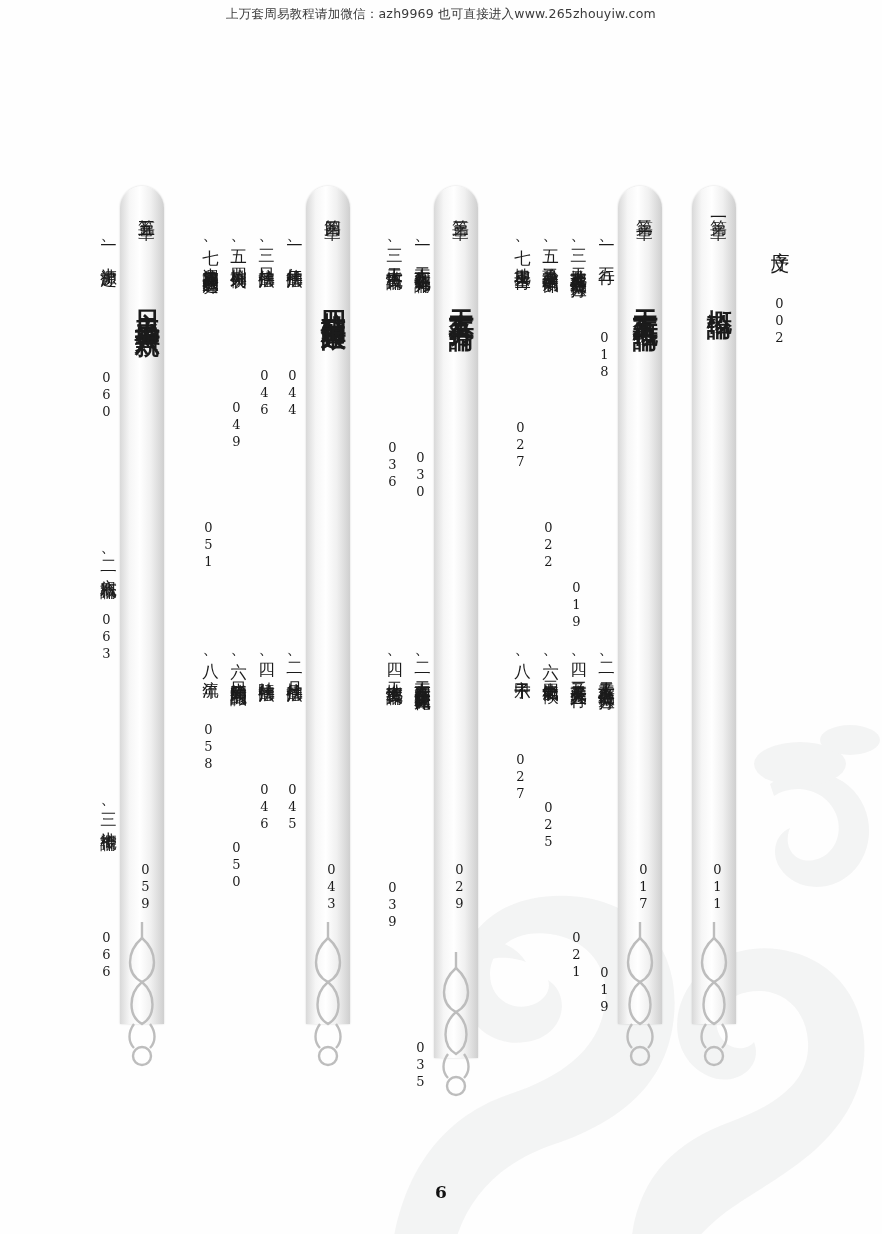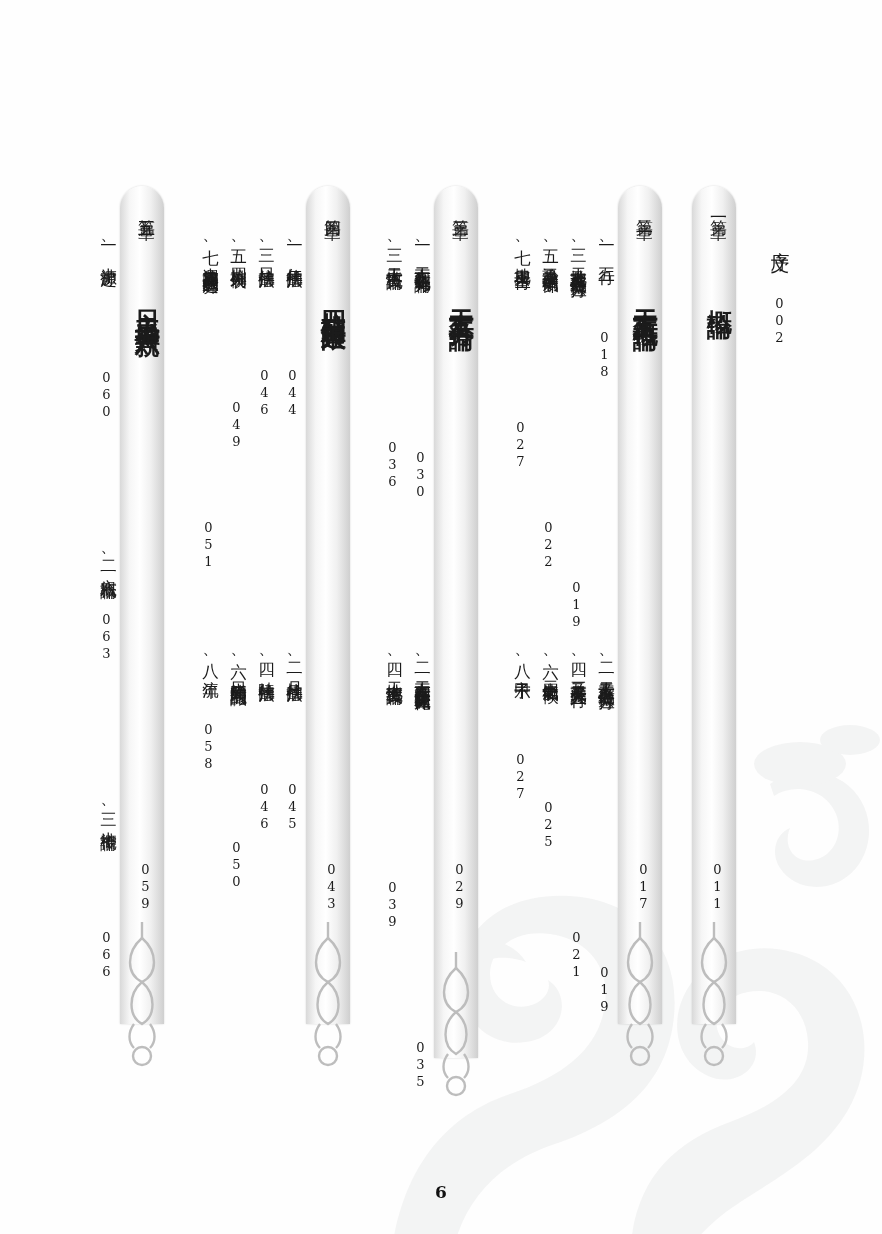--- a/index.html
+++ b/index.html
@@ -120,20 +120,21 @@
     <g fill="#e9eaea" opacity="0.9">
       <path d="M60,620 C70,520 120,470 180,450 C240,430 270,400 275,360 C280,320 255,295 220,290 C185,285 160,305 160,330 C160,352 178,366 198,362 C213,359 222,347 218,336 C240,350 236,386 205,396 C165,408 130,380 130,336 C130,280 180,248 240,252 C315,257 350,310 344,372 C338,440 290,478 225,500 C165,520 130,560 120,620 Z"></path>
       <path d="M300,620 C300,540 340,500 400,478 C455,458 480,432 478,398 C476,362 448,342 418,348 C392,353 380,374 390,392 C398,406 416,408 424,398 C434,424 404,444 378,432 C346,418 338,376 358,344 C384,302 445,292 490,320 C536,349 548,414 518,466 C486,522 420,546 386,576 C366,594 356,606 352,620 Z"></path>
       <path d="M440,140 C470,120 510,126 528,152 C548,180 540,220 512,236 C490,249 462,243 450,224 C440,208 446,190 460,184 C452,204 466,220 484,216 C504,212 514,190 506,170 C496,146 466,138 444,152 Z"></path>
       <ellipse cx="470" cy="120" rx="46" ry="22"></ellipse>
       <ellipse cx="520" cy="96" rx="30" ry="15"></ellipse>
       <path d="M120,300 C150,288 182,296 196,318 C180,312 160,312 148,320 C136,328 130,342 132,354 C118,342 110,318 120,300 Z"></path>
     </g>
   </svg>
 
+  <div class="top-banner">上万套周易教程请加微信：azh9969  也可直接进入www.265zhouyiw.com</div>
 
   <div class="vcol preface" style="right:92px; top:236px;">序文</div>
   <div class="vcol num" style="right:96px; top:296px;">002</div>
 
   <div class="ribbon" style="right:146px; top:186px; height:838px;"></div>
   <svg class="ribbon-tail" style="right:146px; top:920px;" viewBox="0 0 44 150" xmlns="http://www.w3.org/2000/svg">
     <g fill="none" stroke="#bdbdbd" stroke-width="2.4">
       <path d="M22,2 L22,18"></path>
       <path d="M22,18 C6,32 6,54 22,62 C38,54 38,32 22,18 Z"></path>
       <path d="M22,62 C8,74 8,96 22,104 C36,96 36,74 22,62 Z"></path>

